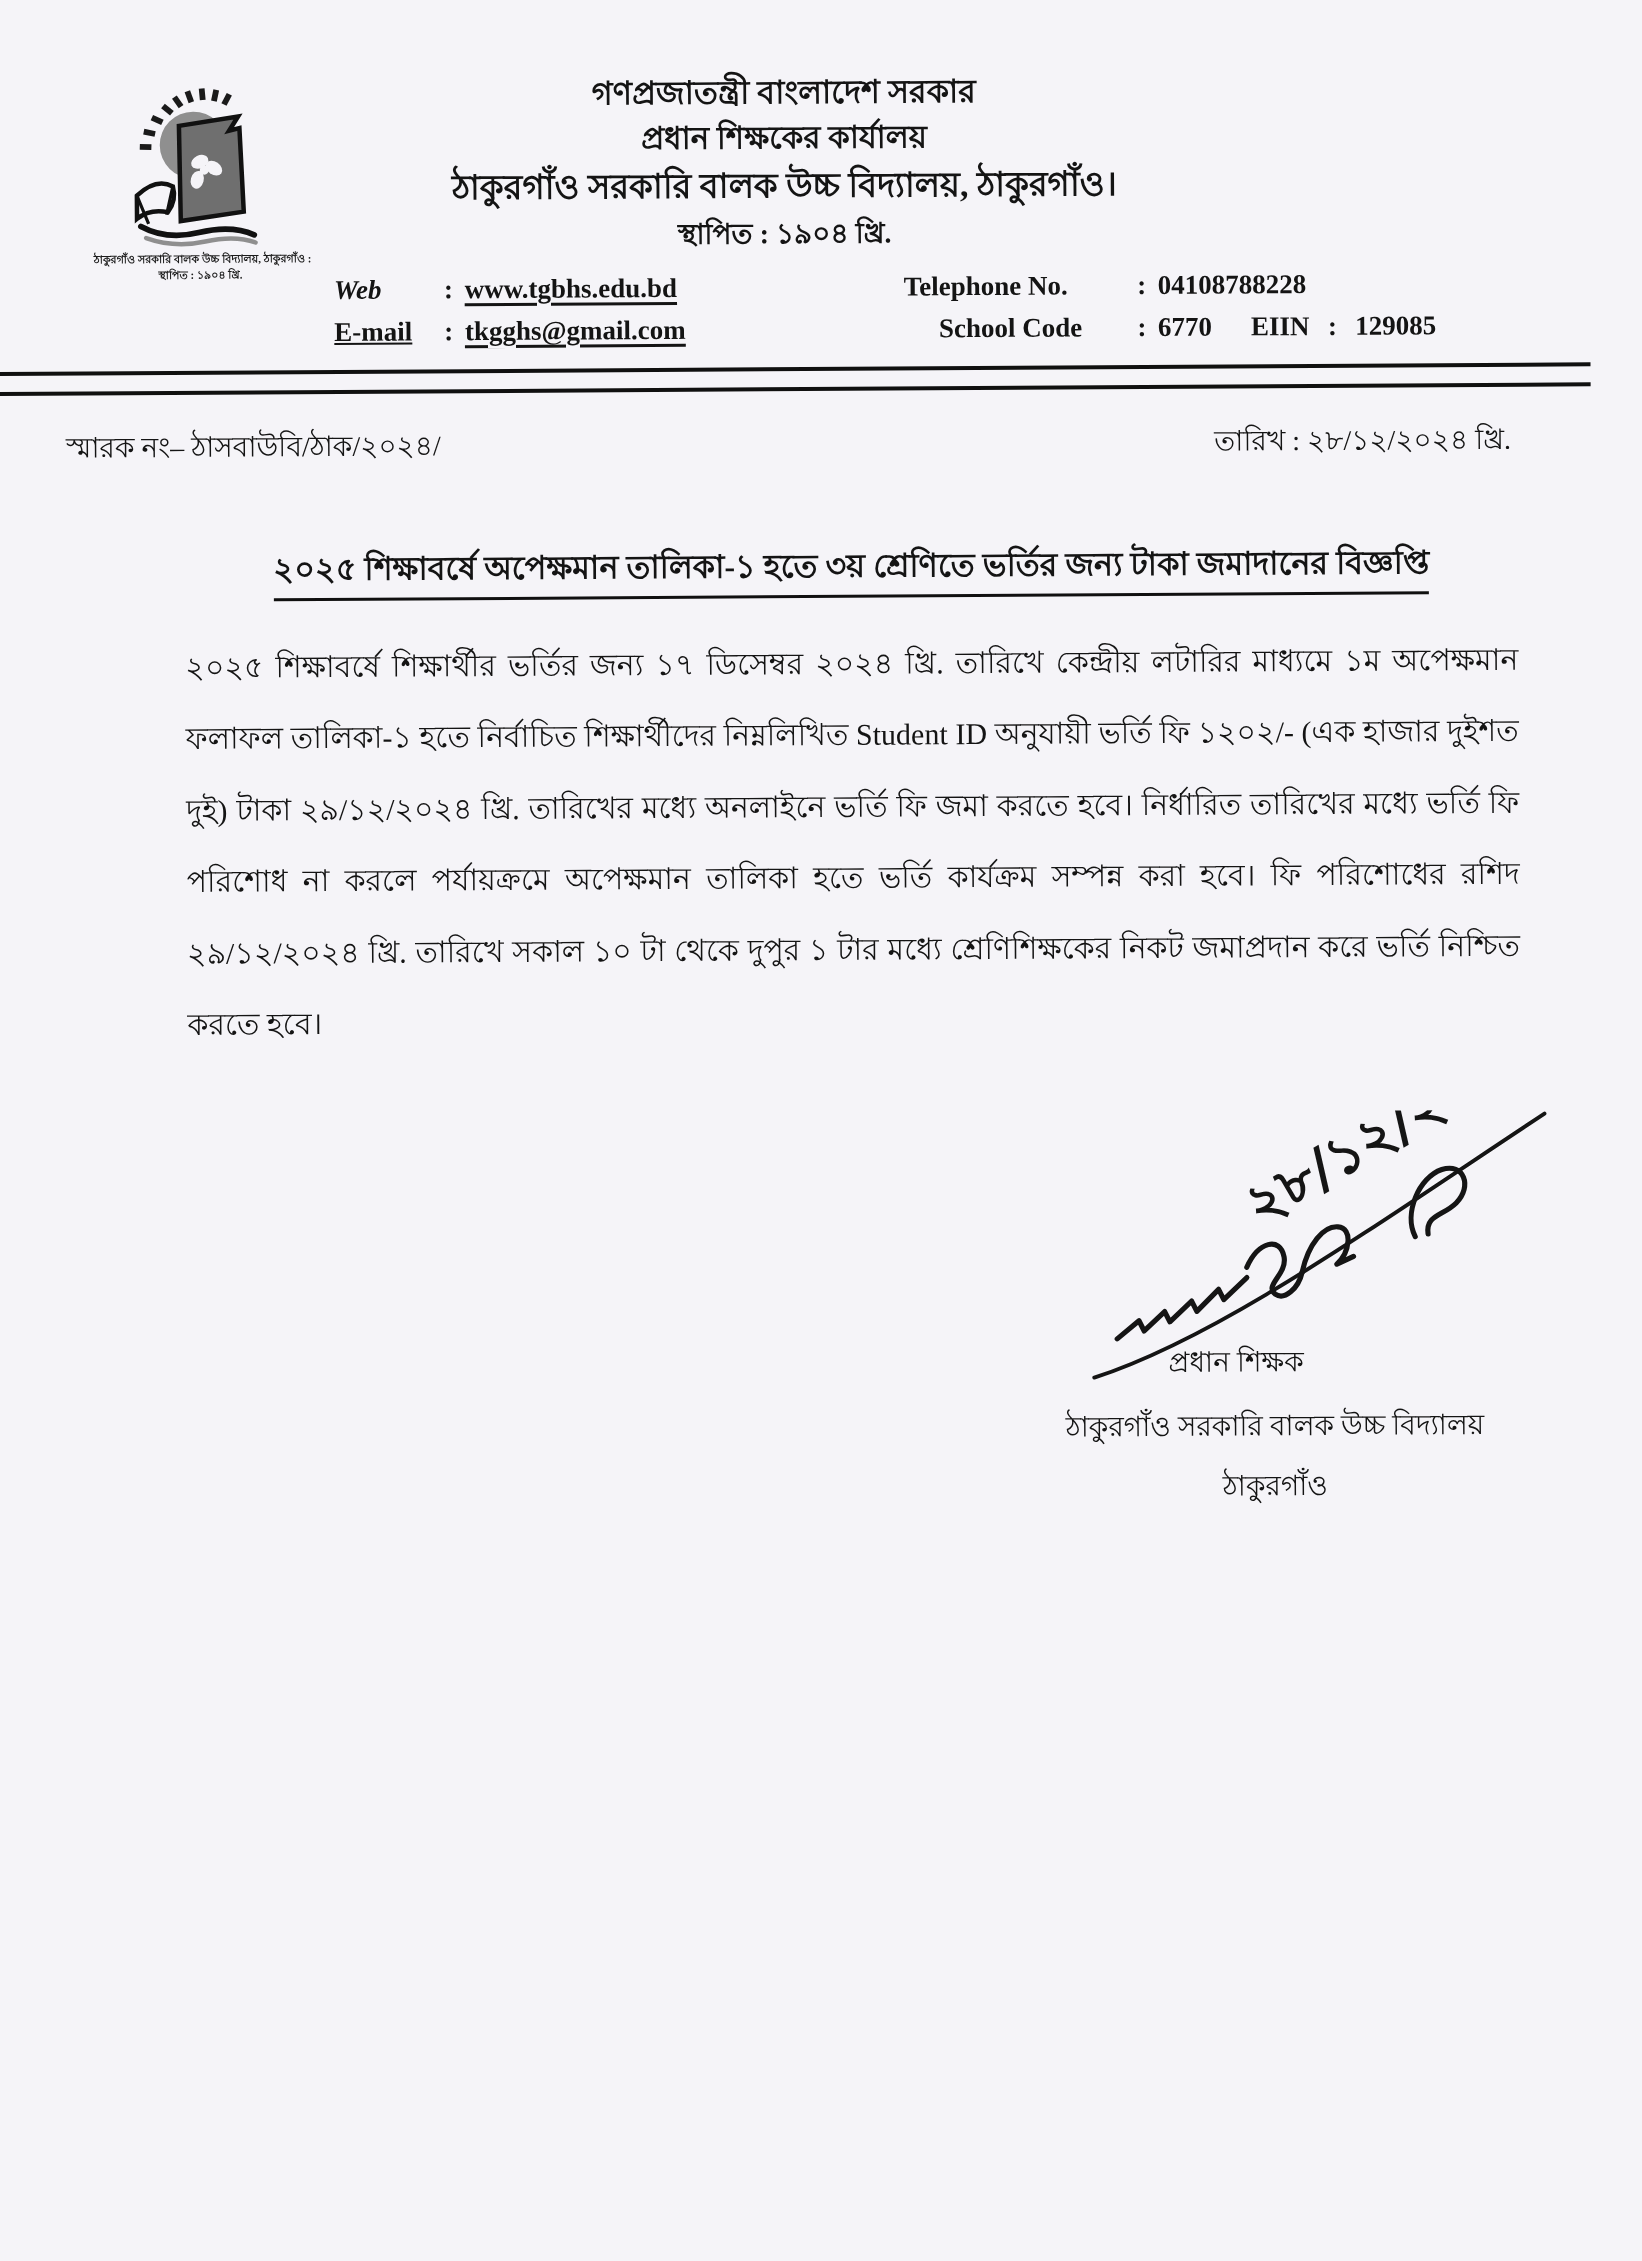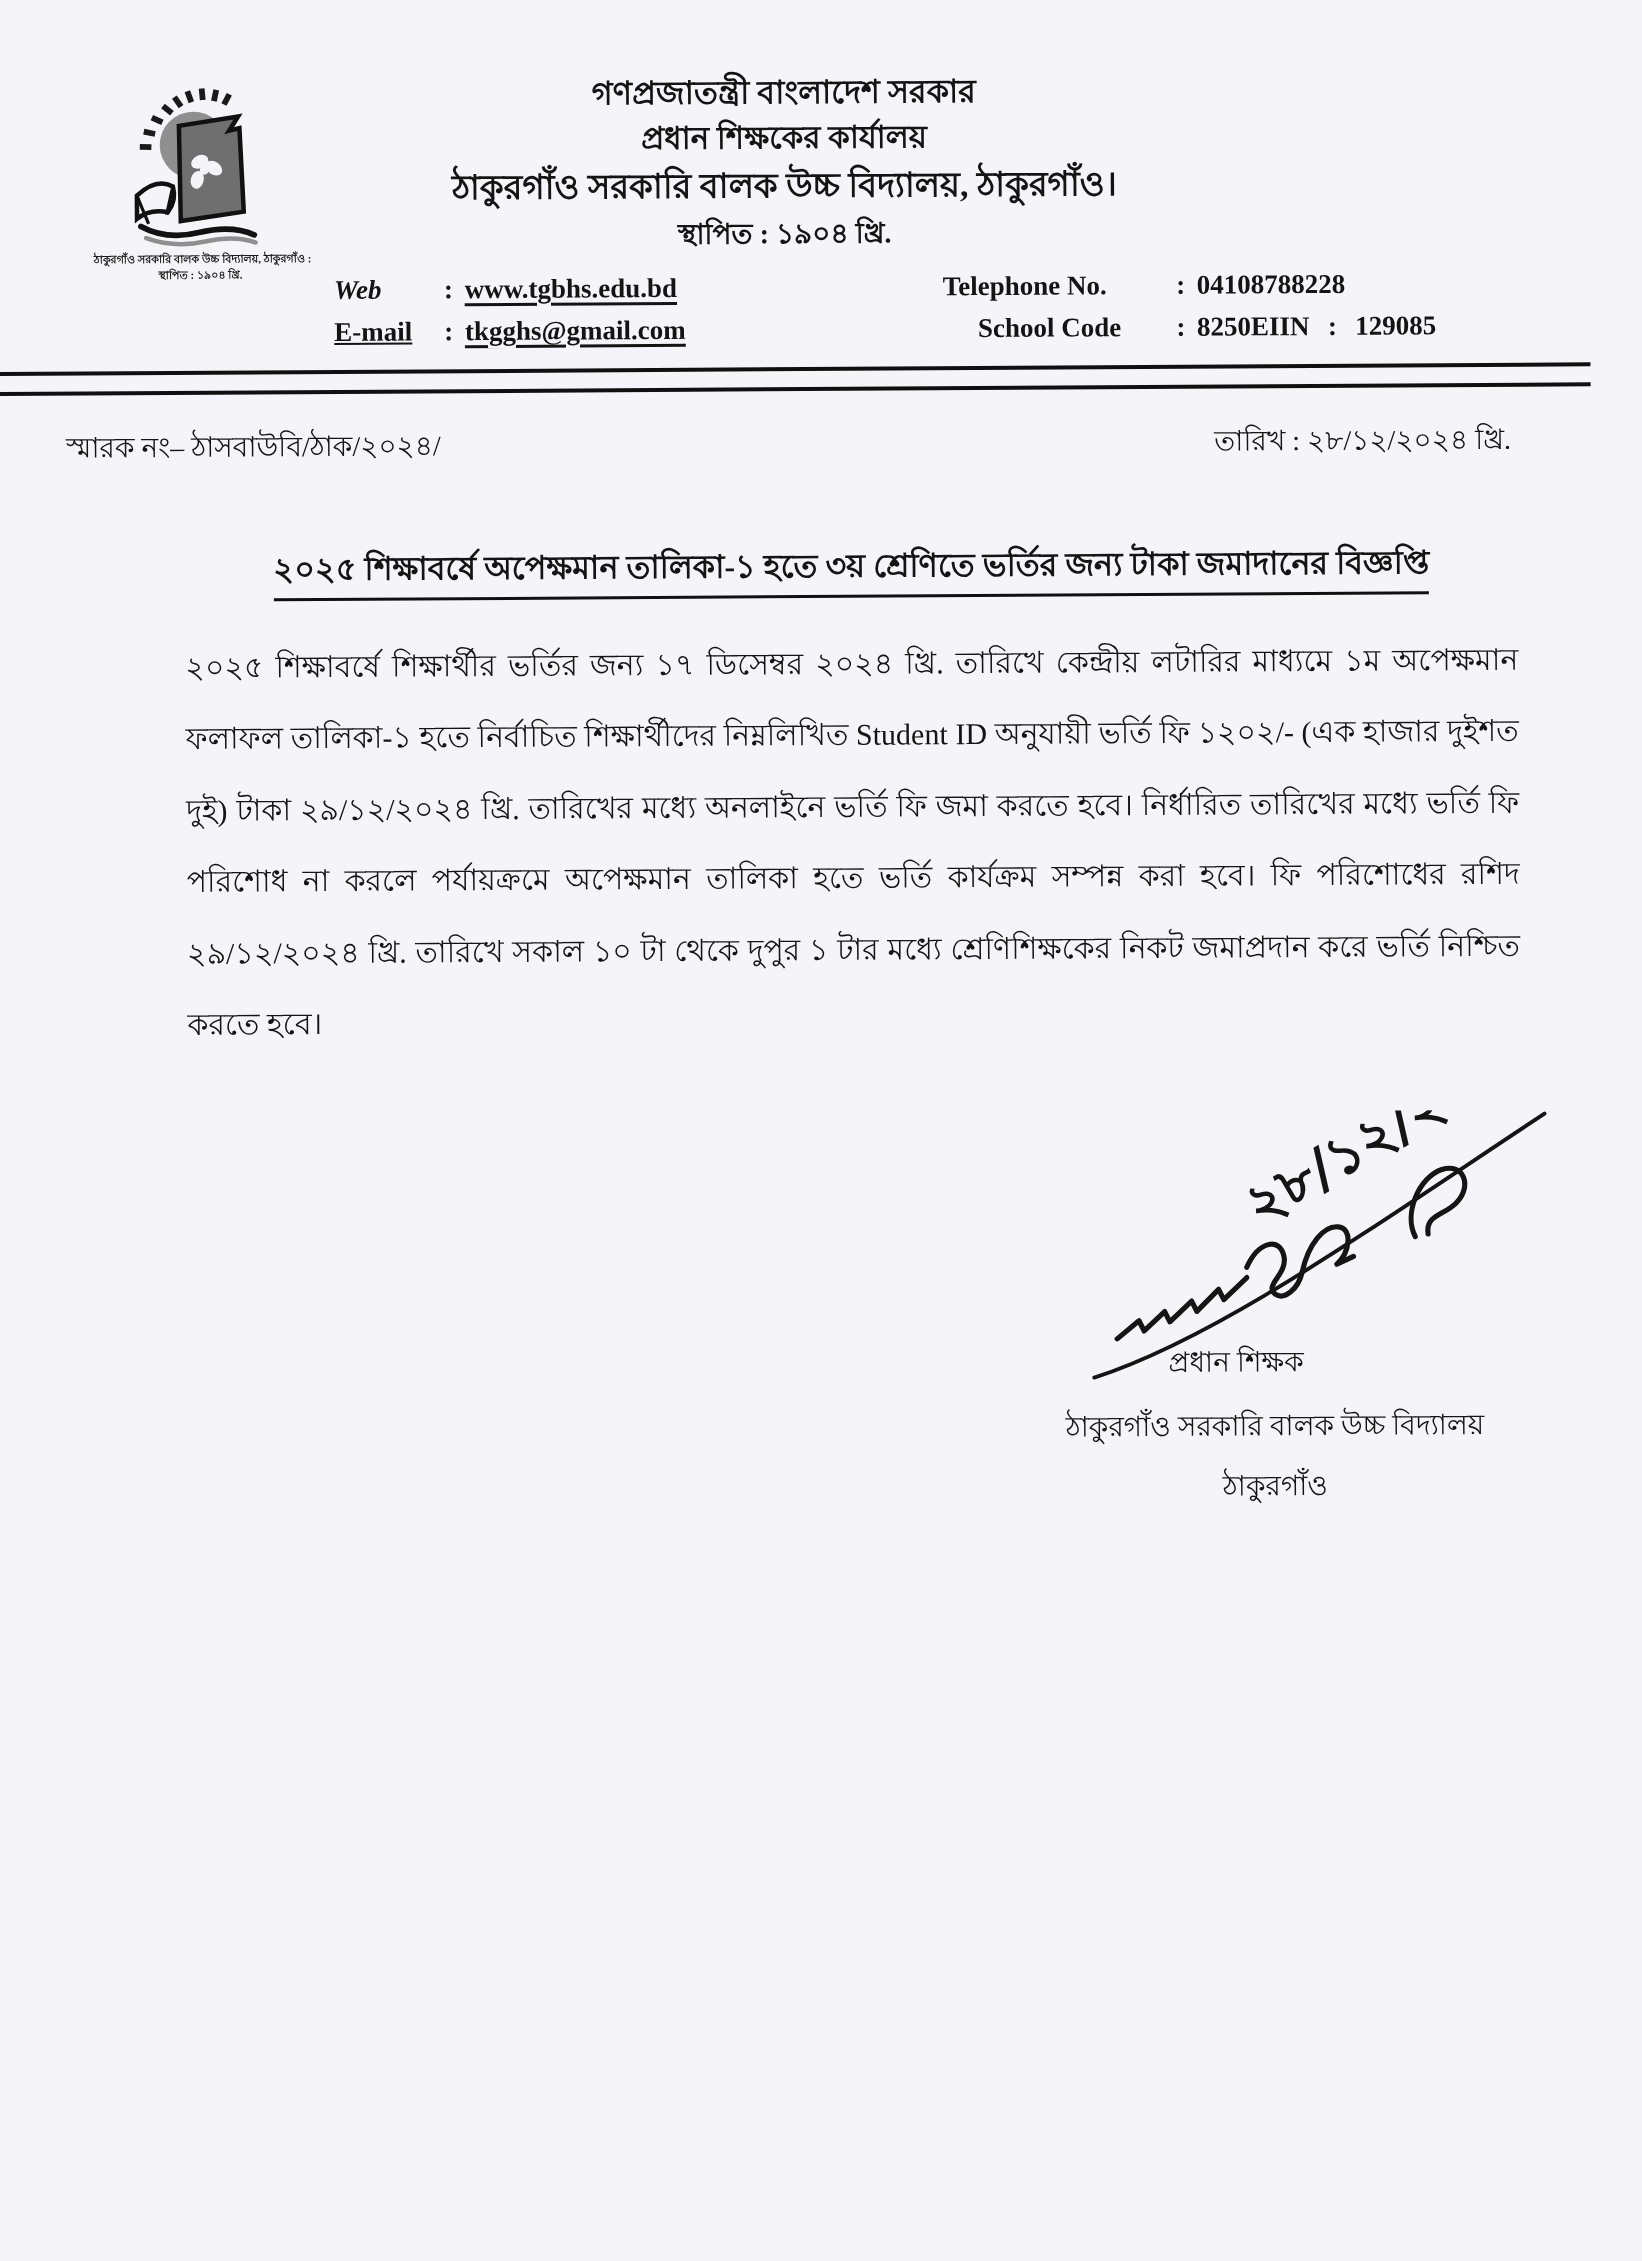--- a/index.html
+++ b/index.html
@@ -70,21 +70,21 @@
   .ccolon { padding: 0 11.6px 0 0; }
   .cvalue {
     text-decoration: underline;
     text-decoration-thickness: 2.6px;
     text-underline-offset: 5.2px;
     color: #141414;
   }
   .rlabel { width: 222px; }
   .rlabel2 { width: 222px; text-align: left; padding-left: 35px; box-sizing: border-box; }
   .rcolon { padding: 0 11.6px; }
-  .eiin-group { }
+  .eiin-group { margin-left: 39px; }
 
   
   .double-rule {
     margin-top: 17px;
     height: 15.5px;
     border-top: 4.5px solid #101010;
     border-bottom: 4.5px solid #101010;
     width: 1591px;
   }
   .meta-row {
@@ -199,21 +199,21 @@
         </div>
         <div class="contact-col">
           <div class="crow">
             <span class="rlabel">Telephone No.</span>
             <span class="rcolon">:</span>
             <span>04108788228</span>
           </div>
           <div class="crow">
             <span class="rlabel2">School Code</span>
             <span class="rcolon">:</span>
-            <span>8250</span>
+            <span>6770</span>
             <span class="eiin-group">
               <span>EIIN</span>
               <span class="rcolon">:</span>
               <span>129085</span>
             </span>
           </div>
         </div>
       </div>
     </header>
 

